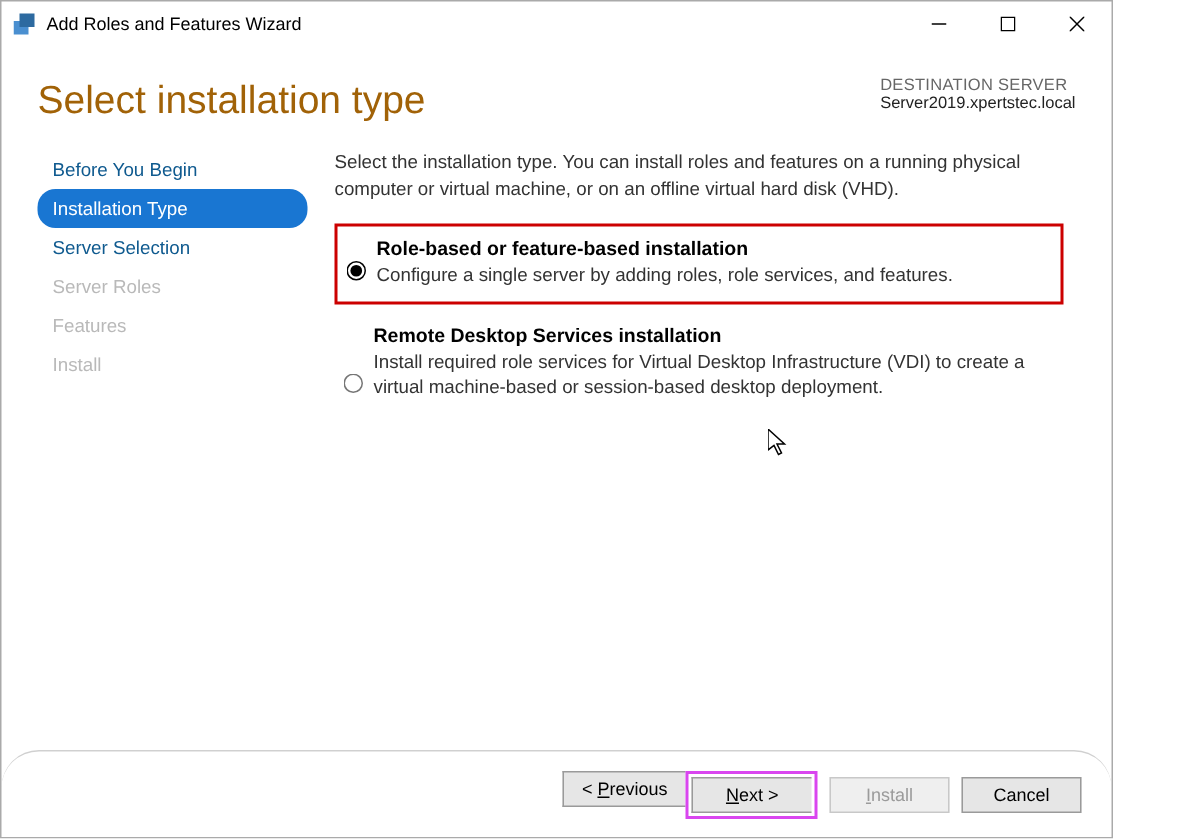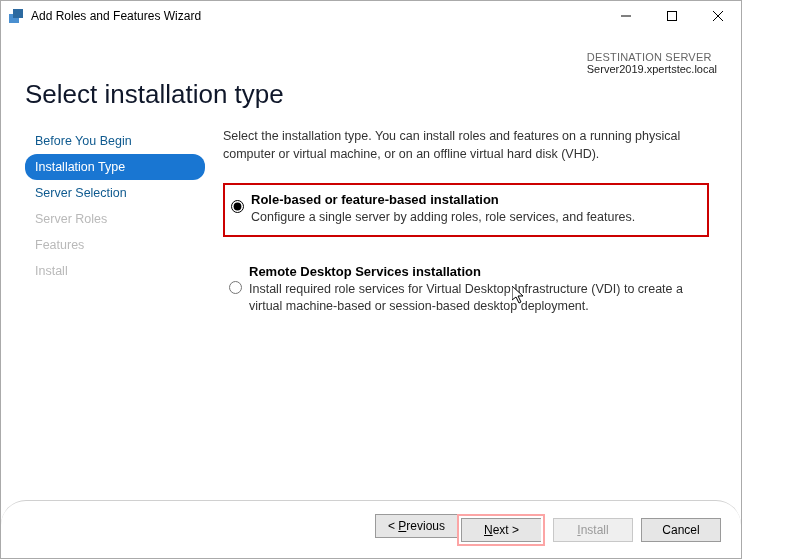--- a/index.html
+++ b/index.html
@@ -4,45 +4,45 @@
 <style>
   * { box-sizing: border-box; margin: 0; padding: 0; }
   body { font-family: "Segoe UI", Tahoma, sans-serif; font-size: 12px; background: #fff; width: 786px; height: 559px; overflow: hidden; }
   .window { width: 742px; height: 559px; border: 1px solid #aaa; display: flex; flex-direction: column; background: #fff; }
   .titlebar { height: 30px; display: flex; align-items: center; padding: 0 0 0 8px; }
   .titlebar .app-icon { width: 16px; height: 16px; margin-right: 6px; display: inline-flex; align-items: center; }
   .titlebar .title { flex: 1; font-size: 12px; color: #000; }
   .tb-btn { width: 46px; height: 30px; display: flex; align-items: center; justify-content: center; }
   .tb-btn svg { width: 10px; height: 10px; }
   .header-area { padding: 20px 24px 12px 24px; display: flex; align-items: flex-start; }
-  .page-title { color: #0f172a; font-size: 26px; font-weight: 300; flex: 1; margin-top: 28px; }
+  .page-title { color: #a16207; font-size: 26px; font-weight: 300; flex: 1; }
   .dest { text-align: left; font-size: 11px; color: #555; }
   .dest .label { text-transform: uppercase; letter-spacing: 0.2px; color: #666; }
   .dest .server { color: #222; }
   .body-area { flex: 1; display: flex; padding: 0 24px 0 24px; }
   .sidebar { width: 180px; padding-top: 6px; }
   .sidebar-item { padding: 6px 10px; font-size: 12.5px; color: #0f5a8f; cursor: pointer; }
   .sidebar-item.selected { background: #1976d2; color: #fff; border-radius: 12px; }
   .sidebar-item.disabled { color: #b9b9b9; cursor: default; }
   .content { flex: 1; padding: 6px 8px 8px 18px; color: #333; font-size: 12.5px; line-height: 1.4; }
   .intro { margin-bottom: 14px; }
-  .option-box { padding: 6px 10px 8px 6px; margin-bottom: 6px; display: flex; align-items: center; margin-top: 20px; }
+  .option-box { padding: 6px 10px 8px 6px; margin-bottom: 6px; display: flex; align-items: flex-end; }
   .option-box.highlighted { border: 2px solid #cc0000; }
   .radio-col { width: 20px; padding-top: 1px; }
   .radio-col input { accent-color: #000; }
   .opt-text { flex: 1; }
   .opt-title { font-weight: 600; color: #000; font-size: 13px; }
   .opt-desc { color: #333; }
   .cursor { position: absolute; left: 512px; top: 286px; pointer-events: none; }
   .footer { height: 58px; border-top: 1px solid #d0d0d0; display: flex; align-items: center; justify-content: flex-end; padding: 0 20px; gap: 8px; border-radius: 25px; }
   .btn-group { display: flex; }
   .btn { min-width: 80px; height: 24px; background: #e6e6e6; border: 1px solid #9a9a9a; font-size: 12px; color: #000; padding: 0 12px; cursor: pointer; }
   .btn.disabled { color: #9b9b9b; border-color: #c8c8c8; background: #efefef; cursor: default; }
   .btn-group .btn:first-child { border-right: none; }
-  .btn-highlight { padding: 2px; border: 2px solid #fca5a5; }
+  .btn-highlight { padding: 2px; border: 2px solid #d946ef; }
   .btn-highlight .btn { margin: 0; }
   .btn u { text-decoration: underline; }
 </style>
 </head>
 <body>
 
 <div class="window">
 
   <div class="titlebar">
     <span class="app-icon">

